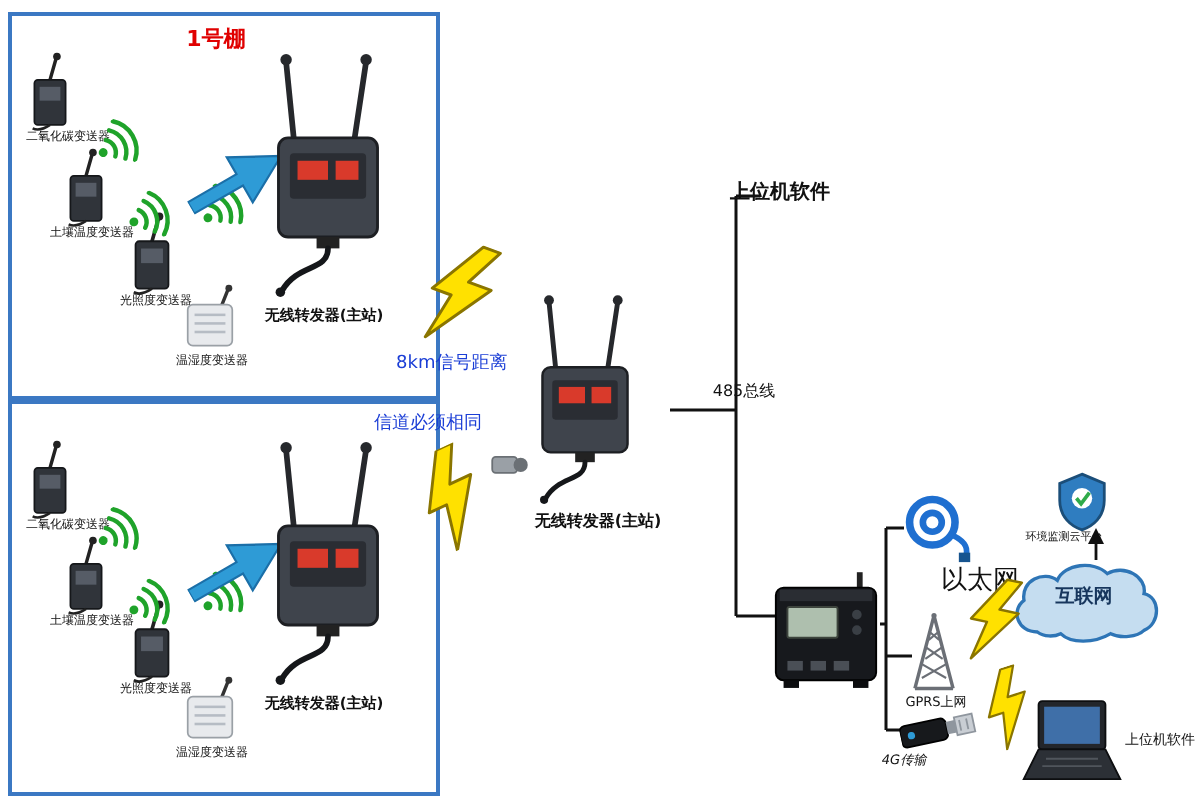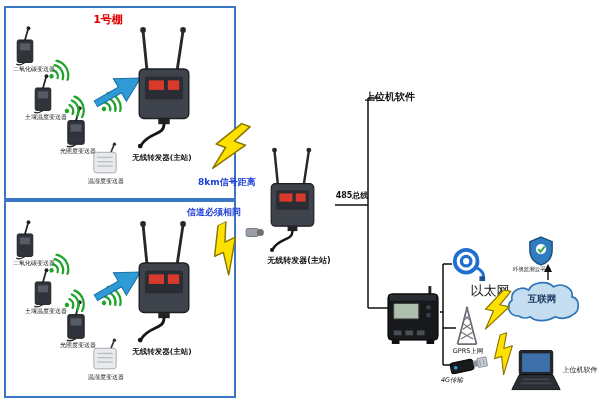--- a/index.html
+++ b/index.html
@@ -2,23 +2,23 @@
 <html><head>
 <meta charset="utf-8">
 <style>
   html,body{margin:0;padding:0;background:#fff;}
   .canvas{position:relative;width:600px;height:400px;background:#ffffff;
           font-family:"DejaVu Sans",sans-serif;overflow:hidden;}
   .abs{position:absolute;}
   .lbl{position:absolute;color:#111;text-align:center;line-height:1.15;
        font-family:"DejaVu Sans",sans-serif;}
   .bold{font-weight:bold;}
-  .ghbox{position:absolute;border:2px solid #3b78c3;background:#ffffff;padding-left:16px;}
+  .ghbox{position:absolute;border:2px solid #3b78c3;background:#ffffff;}
   .red{color:#e00000;}
-  .bluenote{color:#1b3ed6;font-weight:bold;font-size:9px;}
+  .bluenote{color:#1b3ed6;font-weight:normal;font-size:9px;}
   svg.icon{display:block;overflow:visible;}
   .nopointer{pointer-events:none;}
 </style>
 </head>
 <body>
 
 <svg width="0" height="0" style="position:absolute" aria-hidden="true">
   <defs>
     <symbol id="sym-sensor-dark" viewBox="0 0 30 46">
       <line x1="15" y1="16" x2="19" y2="2" stroke="#222" stroke-width="2" stroke-linecap="round"></line>
@@ -213,21 +213,21 @@
   <div class="lbl bluenote" style="left:187px;top:207px;width:76px;text-align:left;">信道必须相同</div>
 
   <svg class="icon abs" style="left:244px;top:224px;width:22px;height:16px;">
       <use href="#sym-motor"></use>
     </svg>
   <svg class="icon abs" style="left:250px;top:146px;width:85px;height:108px;">
       <use href="#sym-repeater"></use>
     </svg>
   <div class="lbl bold" style="left:244px;top:256px;width:110px;font-size:8px;">无线转发器(主站)</div>
 
-  <div class="lbl" style="left:330px;top:191px;width:44px;font-size:8px;font-weight:bold;">485总线</div>
+  <div class="lbl" style="left:350px;top:191px;width:44px;font-size:8px;">485总线</div>
 
   <svg class="abs nopointer" style="left:0;top:0;" width="600" height="400">
     <path d="M335,205 H368 M368,98 V308 M368,98 H380 M368,308 H388
              M440,312 H443 M443,264 V365 M443,264 H452 M443,328 H456 M443,365 H450" stroke="#111" stroke-width="1.5" fill="none"></path>
     <path d="M548,280 V272" stroke="#111" stroke-width="1.4" fill="none"></path>
     <polygon points="544,272 552,272 548,264" fill="#111"></polygon>
   </svg>
 
   <div class="lbl bold" style="left:365px;top:91px;width:70px;font-size:10px;text-align:left;">上位机软件</div>
 

